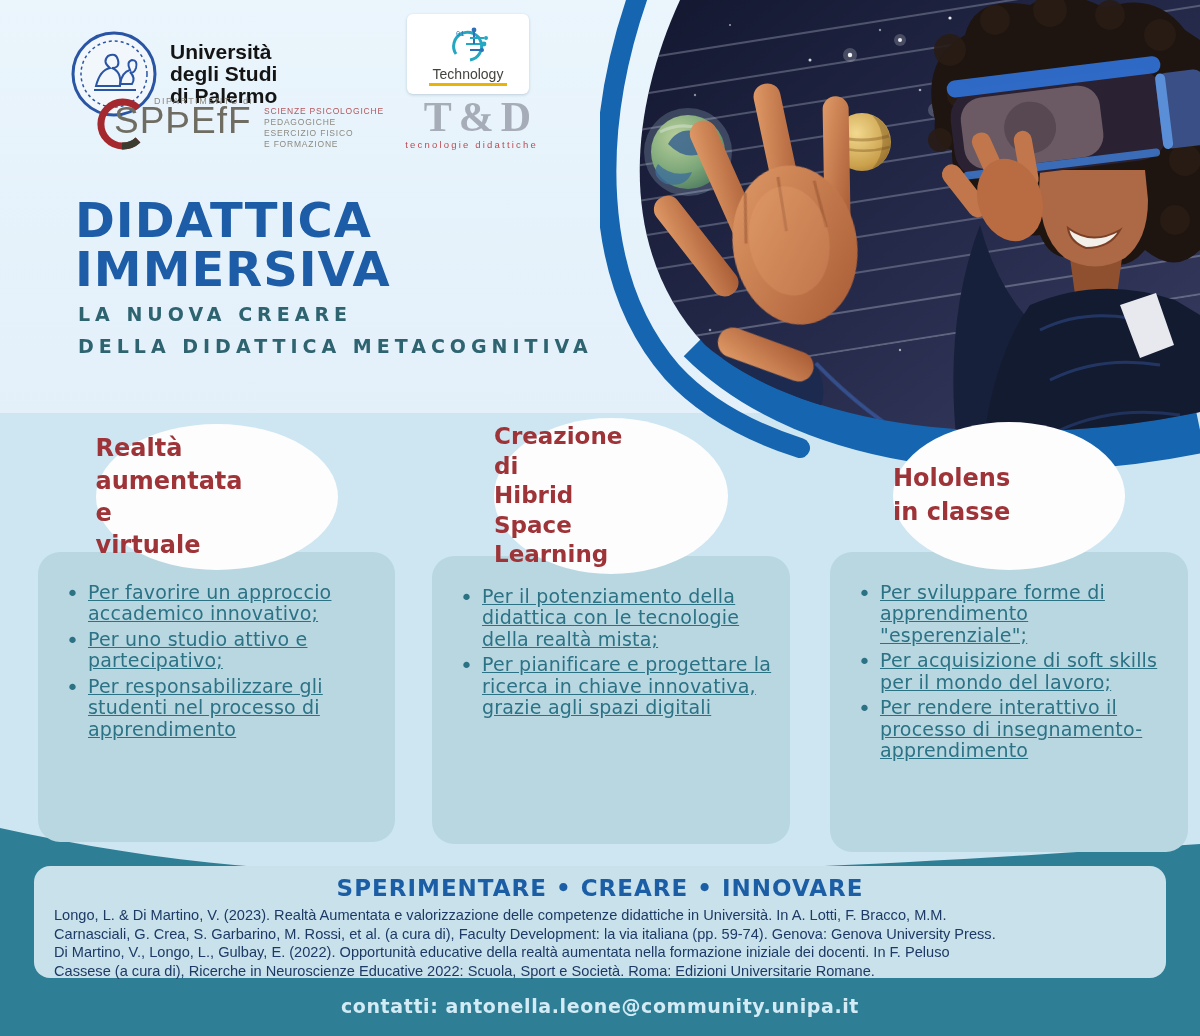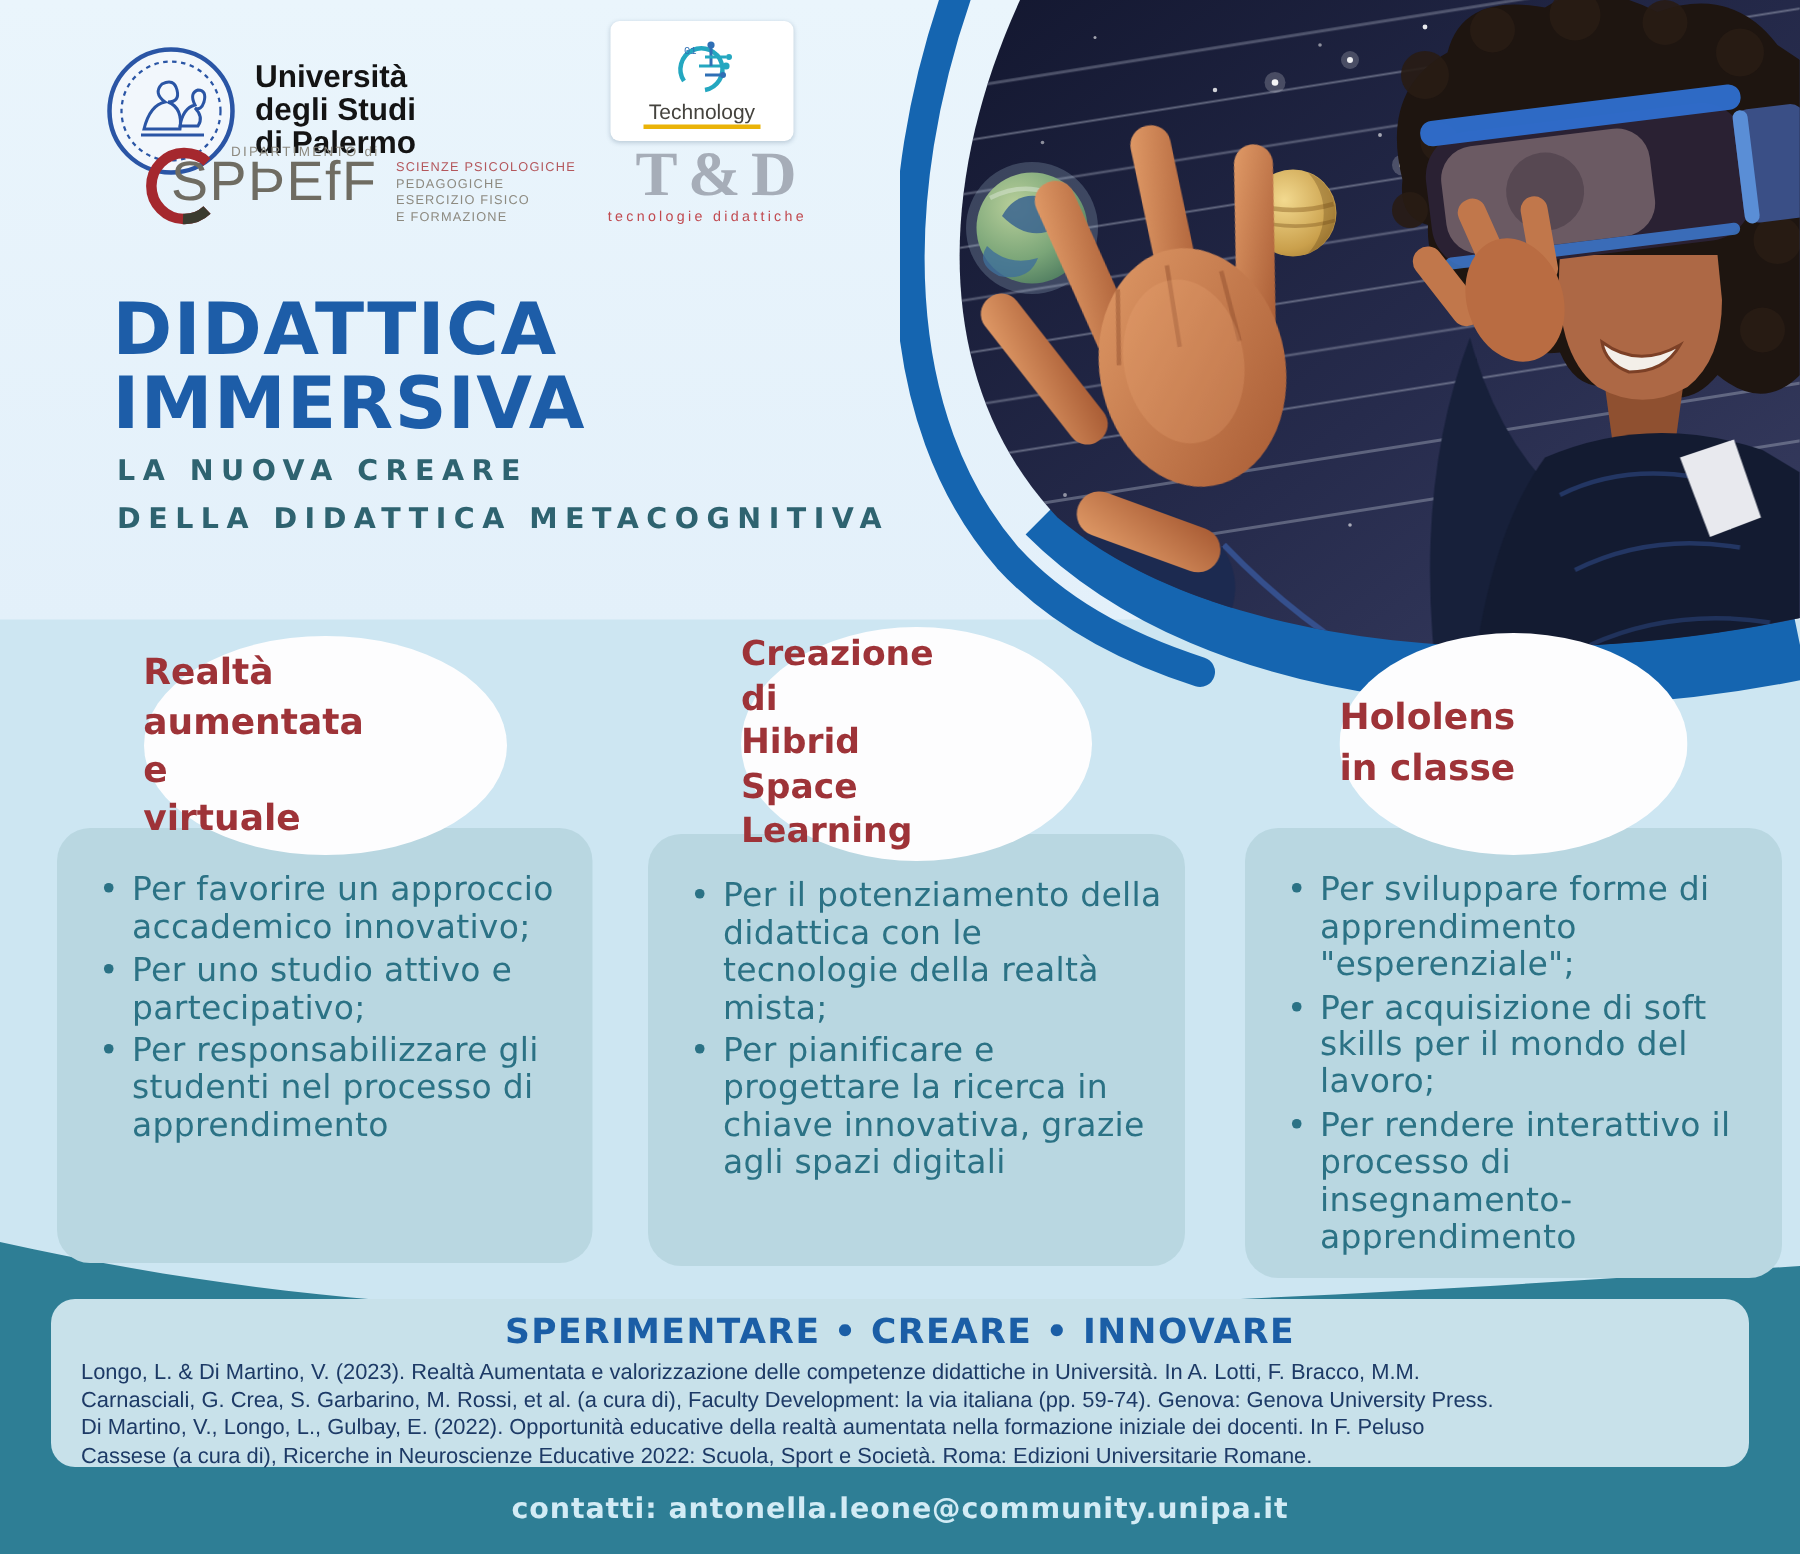--- a/index.html
+++ b/index.html
@@ -55,22 +55,22 @@
           display:flex;flex-direction:column;align-items:flex-start;justify-content:center;
           color:#9e3338;font-weight:bold;text-align:center;}
   .circle span{display:block;}
   .c1{width:242px;height:146px;font-size:24px;line-height:1.35;margin-top:6px;}
   .c2{width:234px;height:156px;font-size:23px;line-height:1.28;}
   .c3{width:232px;height:148px;font-size:24px;line-height:1.4;margin-top:4px;}
   .bullets-box{position:relative;z-index:1;margin-top:-18px;background:#b9d7e1;
                border-radius:22px;padding:30px 12px 20px 16px;color:#2b7285;}
   .b1{height:240px;} .b2{height:238px;} .b3{height:250px;}
   .bullets-box ul{list-style:none;margin:0;padding:0 0 0 10px;}
-  .bullets-box li{position:relative;padding-left:24px;font-size:22px;line-height:1.13;
-                  margin-bottom:4px;letter-spacing:.2px;}
+  .bullets-box li{position:relative;padding-left:24px;font-size:19px;line-height:1.13;
+                  margin-bottom:4px;letter-spacing:.2px;text-decoration:underline;}
   .bullets-box li::before{content:"•";position:absolute;left:2px;top:0;font-size:22px;}
 
   
   .refbox{position:absolute;left:34px;top:866px;width:1132px;height:112px;z-index:5;
           background:#c8e1ea;border-radius:16px;}
   .slogan{margin-top:9px;text-align:center;font-weight:bold;font-size:23px;color:#1b5ea6;
           letter-spacing:1px;}
   .refs{margin-top:5px;padding:0 20px;font-family:"Liberation Sans",sans-serif;
         font-size:14.6px;line-height:1.27;color:#1d3a66;}
   .contact{position:absolute;left:0;top:995px;width:1200px;text-align:center;z-index:6;

